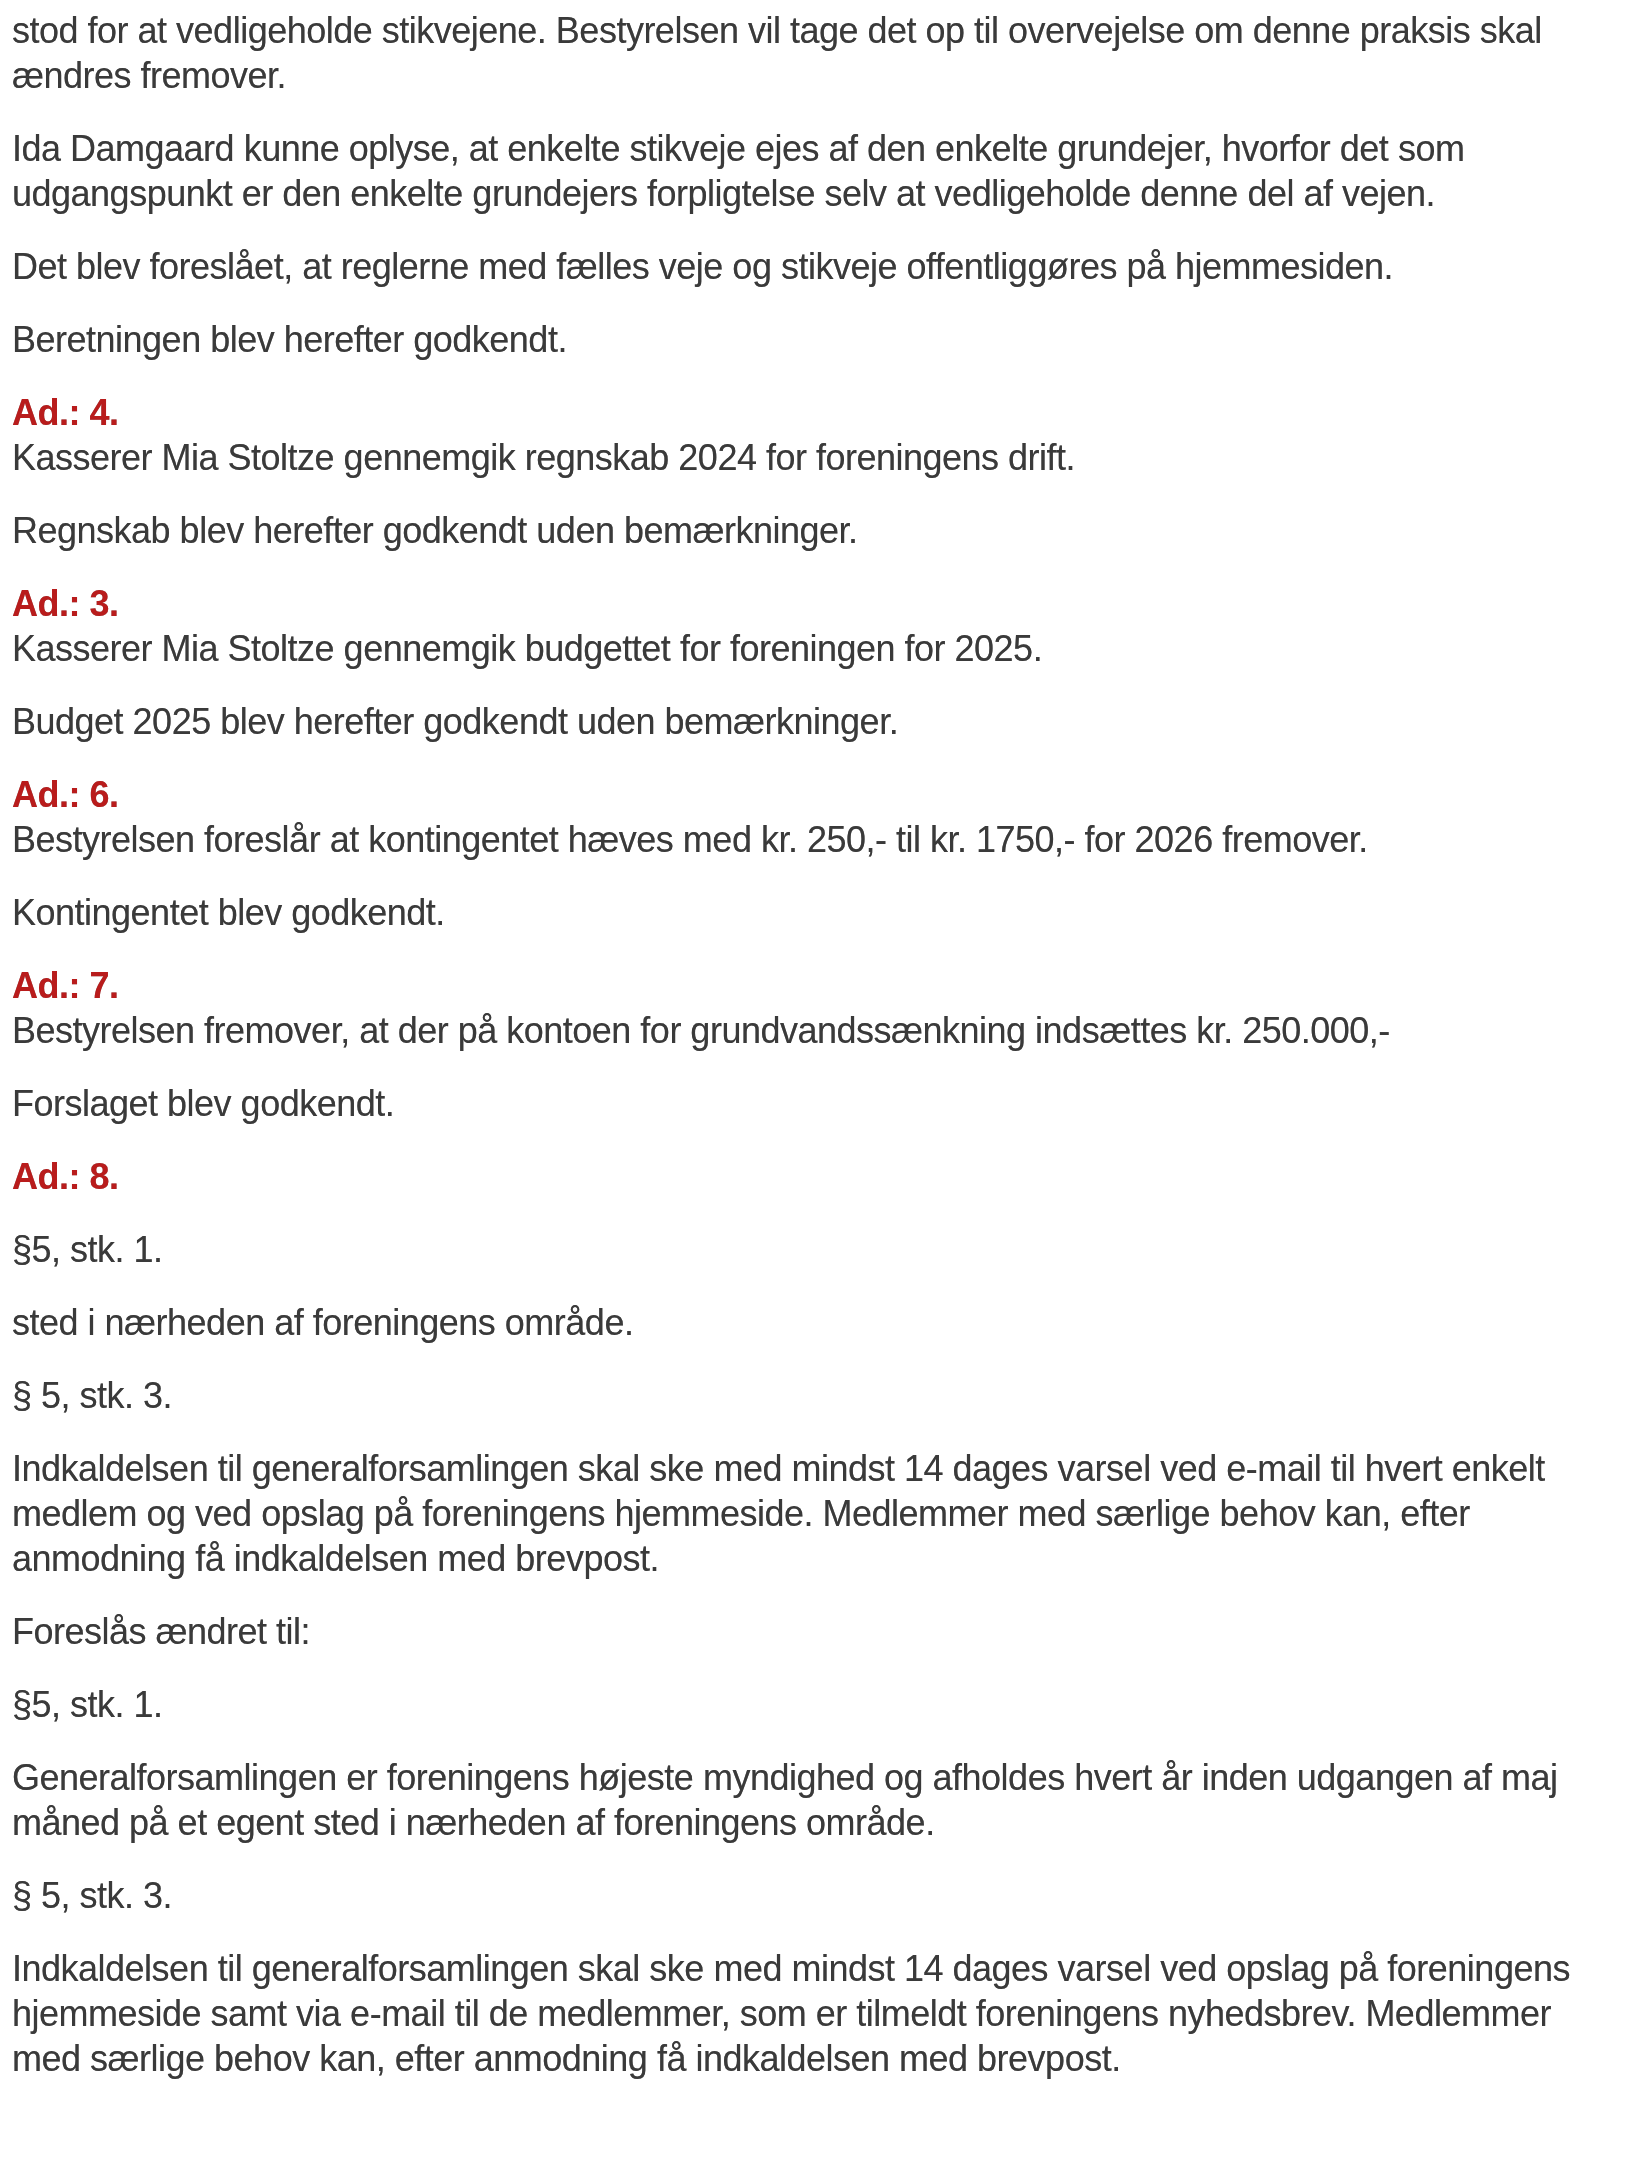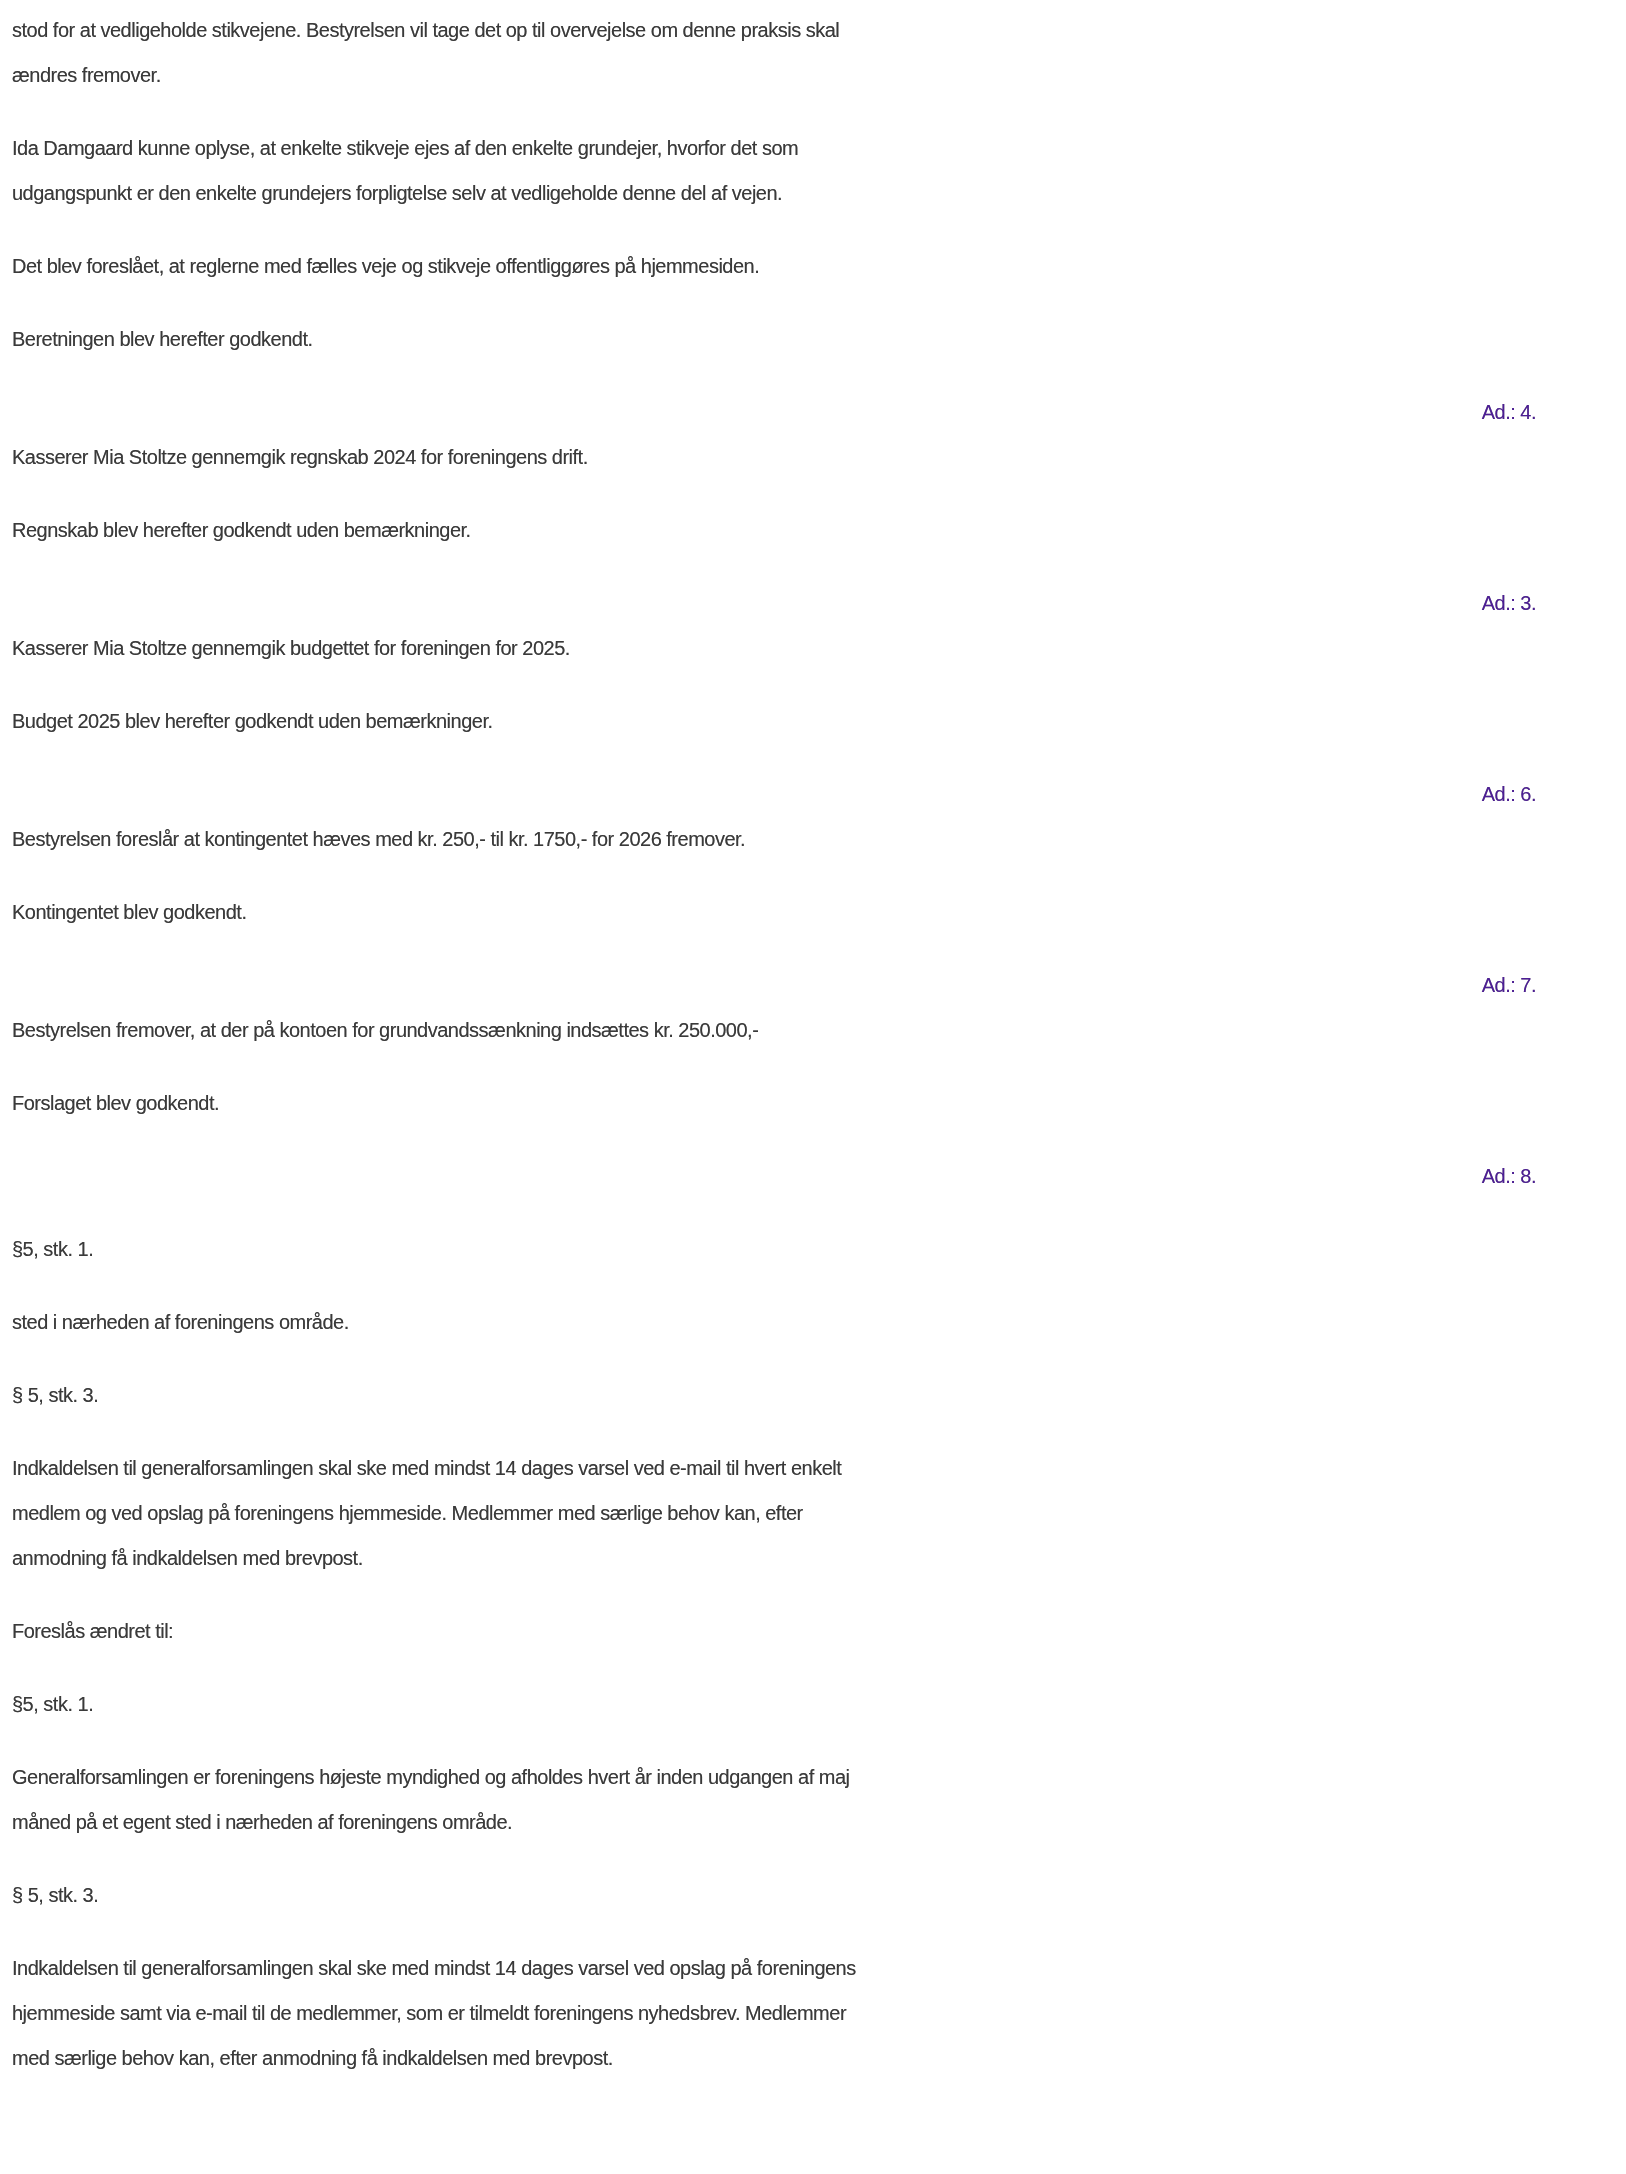--- a/index.html
+++ b/index.html
@@ -10,39 +10,38 @@
     box-sizing: border-box;
     background: #ffffff;
     overflow: hidden;
   }
   .page {
     box-sizing: border-box;
     width: 1626px;
     height: 2174px;
     padding: 8px 90px 0 12px;
     font-family: "Liberation Sans", "DejaVu Sans", sans-serif;
-    font-size: 20px;
+    font-size: 36px;
     line-height: 45px;
     letter-spacing: -0.5px;
     color: #3a3a3a;
     
     text-shadow: 0 0 0.5px rgba(58,58,58,0.55);
   }
   .para {
     margin: 0 0 28px 0;
     padding: 0;
   }
   .ln {
     display: block;
     white-space: nowrap;
   }
   .heading {
-    font-weight: 400;
-    color: #4c1d95;
-    text-align: right;
+    font-weight: 700;
+    color: #b91c1c;
   }
 </style>
 </head>
 <body>
 
 <div class="page">
 
   <p class="para">
     <span class="ln">stod for at vedligeholde stikvejene. Bestyrelsen vil tage det op til overvejelse om denne praksis skal</span>
     <span class="ln">ændres fremover.</span>

